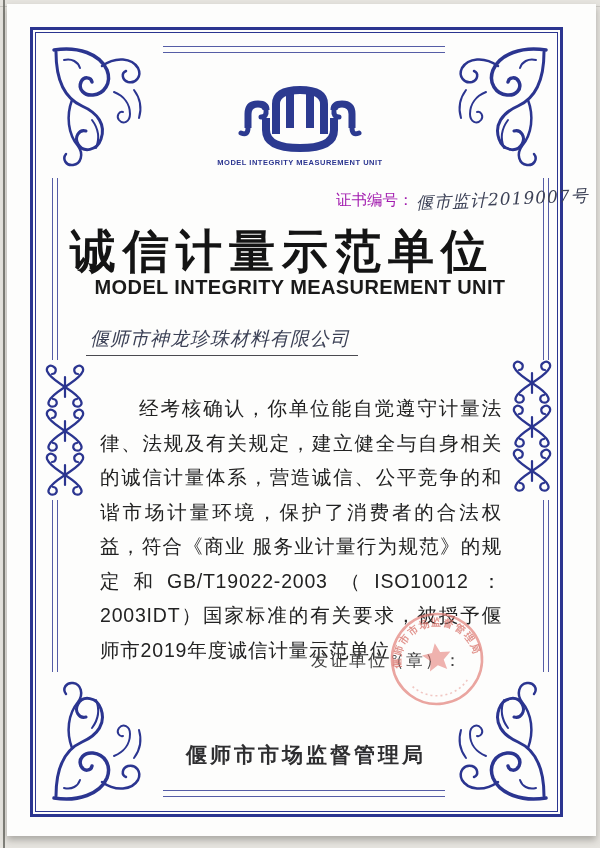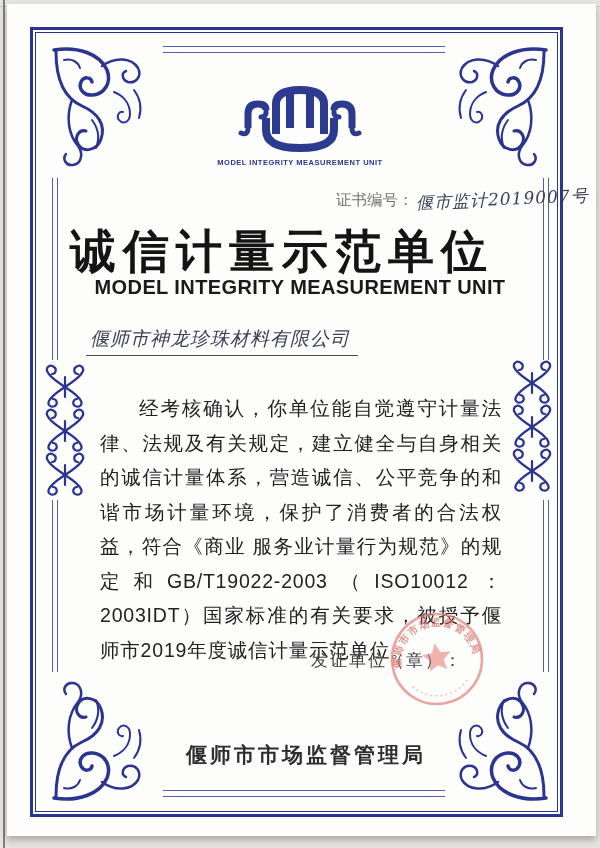--- a/index.html
+++ b/index.html
@@ -22,21 +22,21 @@
   .corner{width:110px;height:135px;}
   .corner svg,.bow svg{display:block;width:100%;height:100%;}
   .corner.tr{transform:scaleX(-1);}
   .corner.bl{transform:scaleY(-1);}
   .corner.br{transform:scale(-1,-1);}
   .bow{width:46px;height:46px;}
   
   .logo-caption{color:var(--navy);font-weight:bold;font-size:7.5px;letter-spacing:.5px;
                 text-align:center;white-space:nowrap;}
   
-  .certno{font-family:"Liberation Serif","DejaVu Serif",serif;font-size:15.5px;color:#737373;}
+  .certno{font-family:"Liberation Serif","DejaVu Serif",serif;font-size:15.5px;color:#a21caf;}
   .handwriting{font-style:italic;color:#3c4156;transform:rotate(-2.5deg);
                font-family:"DejaVu Serif","Liberation Serif",serif;}
   .certno-value{font-size:17px;letter-spacing:1px;white-space:nowrap;}
   .title-cn{width:564px;text-align:center;font-family:"Liberation Serif","DejaVu Serif",serif;
             font-weight:900;font-size:46px;letter-spacing:7px;color:#141414;white-space:nowrap;}
   .title-en{width:600px;text-align:center;font-weight:800;font-size:20px;letter-spacing:.4px;
             color:#1a1a1a;white-space:nowrap;}
   .awardee-wrap{border-bottom:1.5px solid #4a4a50;padding:0 8px 3px 4px;}
   .awardee{font-size:19px;letter-spacing:1px;white-space:nowrap;}
   .body-text{font-size:19.5px;line-height:34.5px;color:#222;text-align:justify;

